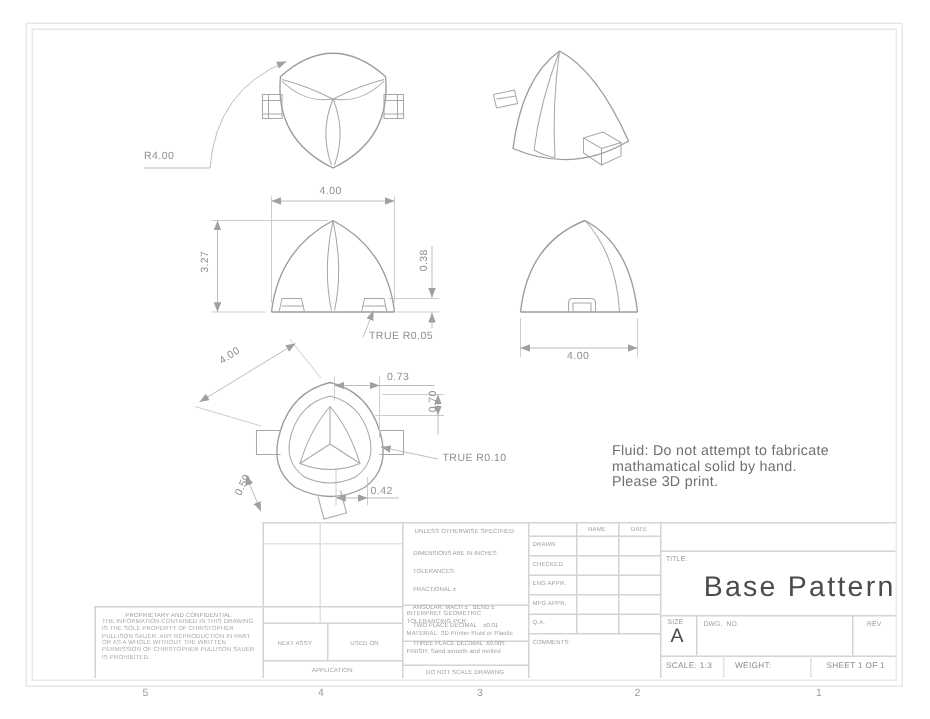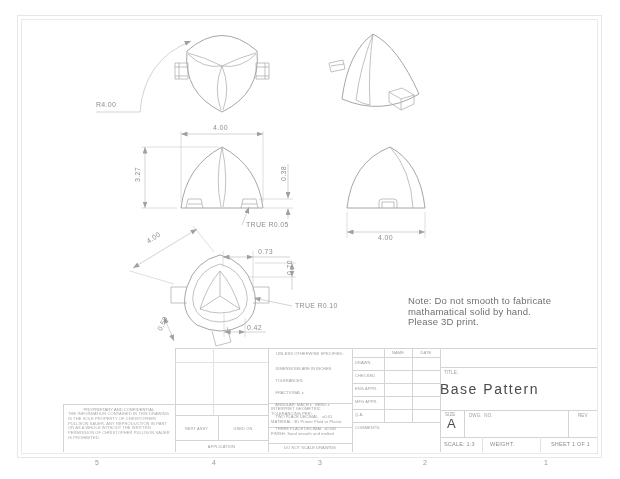--- a/index.html
+++ b/index.html
@@ -16,22 +16,22 @@
   
   .tiny{position:absolute;font-size:4px;line-height:5px;color:#9d9d9d;letter-spacing:.1px;white-space:pre;}
   .tiny-c{text-align:center;}
   .small{position:absolute;font-size:5.5px;color:#8d8d8d;letter-spacing:.2px;white-space:nowrap;}
   .dimtext{position:absolute;font-size:7px;color:#8f8f8f;letter-spacing:.3px;white-space:nowrap;}
   .rot90{transform:rotate(-90deg);transform-origin:center center;}
   .note{position:absolute;left:408px;top:296px;width:190px;font-size:9.5px;line-height:10.5px;
         color:#707070;white-space:pre-line;letter-spacing:.2px;}
   .author{position:absolute;left:440px;top:353px;width:157px;text-align:center;
           font-size:8.5px;color:#5f5f5f;letter-spacing:.2px;}
-  .title-big{position:absolute;left:440px;top:381px;width:157px;text-align:left;
-             font-size:14px;color:#4b4b4b;letter-spacing:1.5px;}
+  .title-big{position:absolute;left:440px;top:381px;width:157px;text-align:right;
+             font-size:19px;color:#4b4b4b;letter-spacing:1.5px;}
   .size-a{position:absolute;left:447px;top:416px;font-size:13px;color:#4b4b4b;}
   .zone{position:absolute;top:459px;font-size:7px;color:#9a9a9a;}
   .prop-body{position:absolute;left:68px;top:412px;width:102px;font-size:4px;line-height:4.8px;
              color:#a8a8a8;letter-spacing:.1px;}
   .tolblock{position:absolute;left:271px;top:360px;font-size:4px;line-height:6px;color:#9d9d9d;white-space:pre;}
   svg{position:absolute;left:0;top:0;}
   .geo{stroke:#9c9c9c;stroke-width:0.9;fill:none;}
   .geo2{stroke:#a8a8a8;stroke-width:0.7;fill:none;}
   .dim{stroke:#b5b5b5;stroke-width:0.6;fill:none;}
   .ext{stroke:#c2c2c2;stroke-width:0.55;fill:none;}
@@ -122,21 +122,21 @@
   <span class="dimtext rot90" style="left:276px;top:170px;">0.38</span>
   <span class="dimtext" style="left:246px;top:221px;">TRUE R0.05</span>
   <span class="dimtext" style="left:378px;top:234px;">4.00</span>
   <span class="dimtext" style="left:146px;top:234px;transform:rotate(-33deg);">4.00</span>
   <span class="dimtext" style="left:258px;top:248px;">0.73</span>
   <span class="dimtext rot90" style="left:282px;top:264px;">0.70</span>
   <span class="dimtext" style="left:295px;top:302px;">TRUE R0.10</span>
   <span class="dimtext" style="left:247px;top:324px;">0.42</span>
   <span class="dimtext" style="left:155px;top:320px;transform:rotate(-64deg);">0.50</span>
 
-  <div class="note">Note: Do not smooth to fabricate
+  <div class="note">Fluid: Do not attempt to fabricate
 mathamatical solid by hand.
 Please 3D print.</div>
 
   <div class="hl" style="left:175px;top:348px;width:422px;"></div>
   <div class="vl" style="left:175px;top:348px;height:104px;"></div>
   <div class="vl" style="left:268px;top:348px;height:104px;"></div>
   <div class="vl" style="left:352px;top:348px;height:104px;"></div>
   <div class="vl" style="left:440px;top:348px;height:104px;"></div>
 
   <div class="hl" style="left:63px;top:404px;width:112px;"></div>

